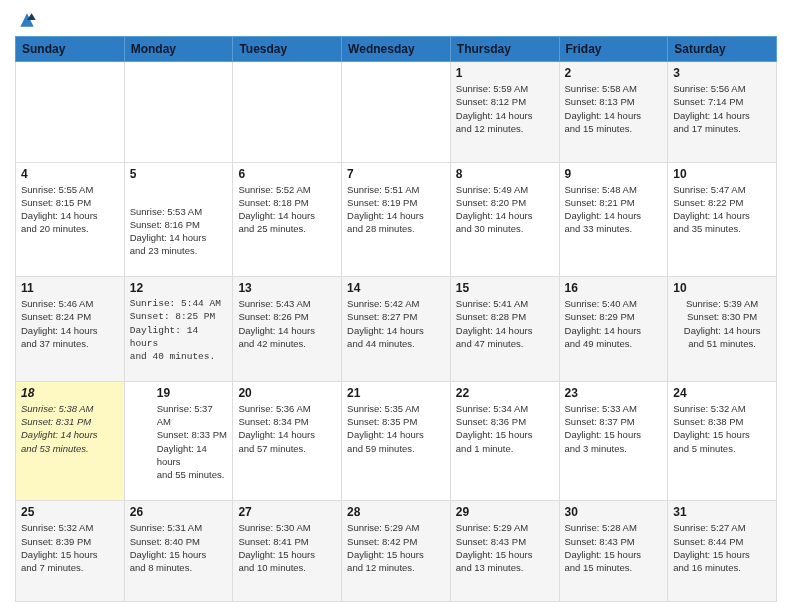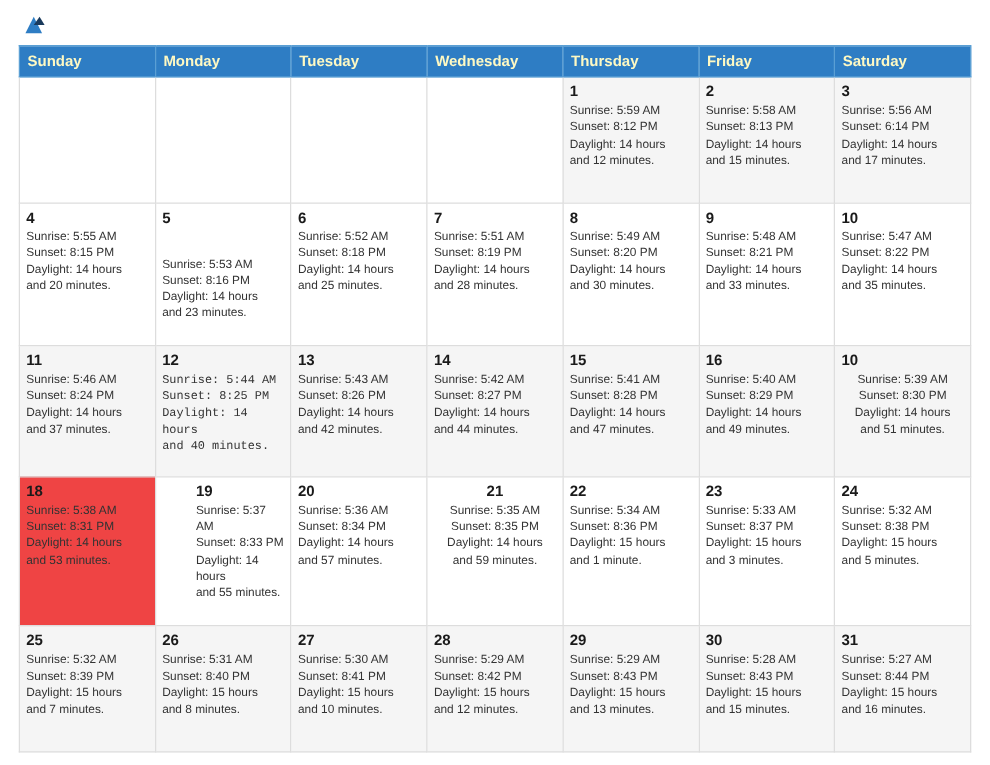--- a/index.html
+++ b/index.html
@@ -61,21 +61,21 @@
     }
     .calendar {
       flex: 1;
       border: 1px solid #ccc;
       border-collapse: collapse;
       width: 100%;
       table-layout: fixed;
     }
     .calendar th {
       background-color: #2e7dc4;
-      color: #fef9c3;
+      color: #0f172a;
       text-align: left;
       padding: 5px 6px;
       font-size: 12px;
       font-weight: bold;
       border: 1px solid #5a9fd4;
     }
     .calendar td {
       vertical-align: top;
       padding: 4px 5px;
       font-size: 10px;
@@ -155,21 +155,21 @@
           <td style="background: rgb(245, 245, 245);">
             <span class="day-num">2</span>
             <div class="day-info" style="white-space: pre-line;">Sunrise: 5:58 AM
 Sunset: 8:13 PM
 Daylight: 14 hours
 and 15 minutes.</div>
           </td>
           <td style="background: rgb(245, 245, 245);">
             <span class="day-num">3</span>
             <div class="day-info" style="white-space: pre-line;">Sunrise: 5:56 AM
-Sunset: 6:14 PM
+Sunset: 7:14 PM
 Daylight: 14 hours
 and 17 minutes.</div>
           </td>
         </tr>
         <tr>
           <td style="background: rgb(255, 255, 255);">
             <span class="day-num">4</span>
             <div class="day-info" style="white-space: pre-line;">Sunrise: 5:55 AM
 Sunset: 8:15 PM
 Daylight: 14 hours
@@ -263,42 +263,42 @@
           </td>
           <td style="background: rgb(245, 245, 245);">
             <span class="day-num">10</span>
             <div class="day-info" style="white-space: pre-line; text-align: center;">Sunrise: 5:39 AM
 Sunset: 8:30 PM
 Daylight: 14 hours
 and 51 minutes.</div>
           </td>
         </tr>
         <tr>
-          <td style="background: #ef4444;">
+          <td style="background: #fef9c3; font-style: italic;">
             <span class="day-num">18</span>
             <div class="day-info" style="white-space: pre-line;">Sunrise: 5:38 AM
 Sunset: 8:31 PM
 Daylight: 14 hours
 and 53 minutes.</div>
           </td>
           <td style="background: rgb(255, 255, 255); padding-left: 32px;">
             <span class="day-num">19</span>
             <div class="day-info" style="white-space: pre-line;">Sunrise: 5:37 AM
 Sunset: 8:33 PM
 Daylight: 14 hours
 and 55 minutes.</div>
           </td>
           <td style="background: rgb(255, 255, 255);">
             <span class="day-num">20</span>
             <div class="day-info" style="white-space: pre-line;">Sunrise: 5:36 AM
 Sunset: 8:34 PM
 Daylight: 14 hours
 and 57 minutes.</div>
           </td>
-          <td style="background: rgb(255, 255, 255); text-align: center;">
+          <td style="background: rgb(255, 255, 255);">
             <span class="day-num">21</span>
             <div class="day-info" style="white-space: pre-line;">Sunrise: 5:35 AM
 Sunset: 8:35 PM
 Daylight: 14 hours
 and 59 minutes.</div>
           </td>
           <td style="background: rgb(255, 255, 255);">
             <span class="day-num">22</span>
             <div class="day-info" style="white-space: pre-line;">Sunrise: 5:34 AM
 Sunset: 8:36 PM

